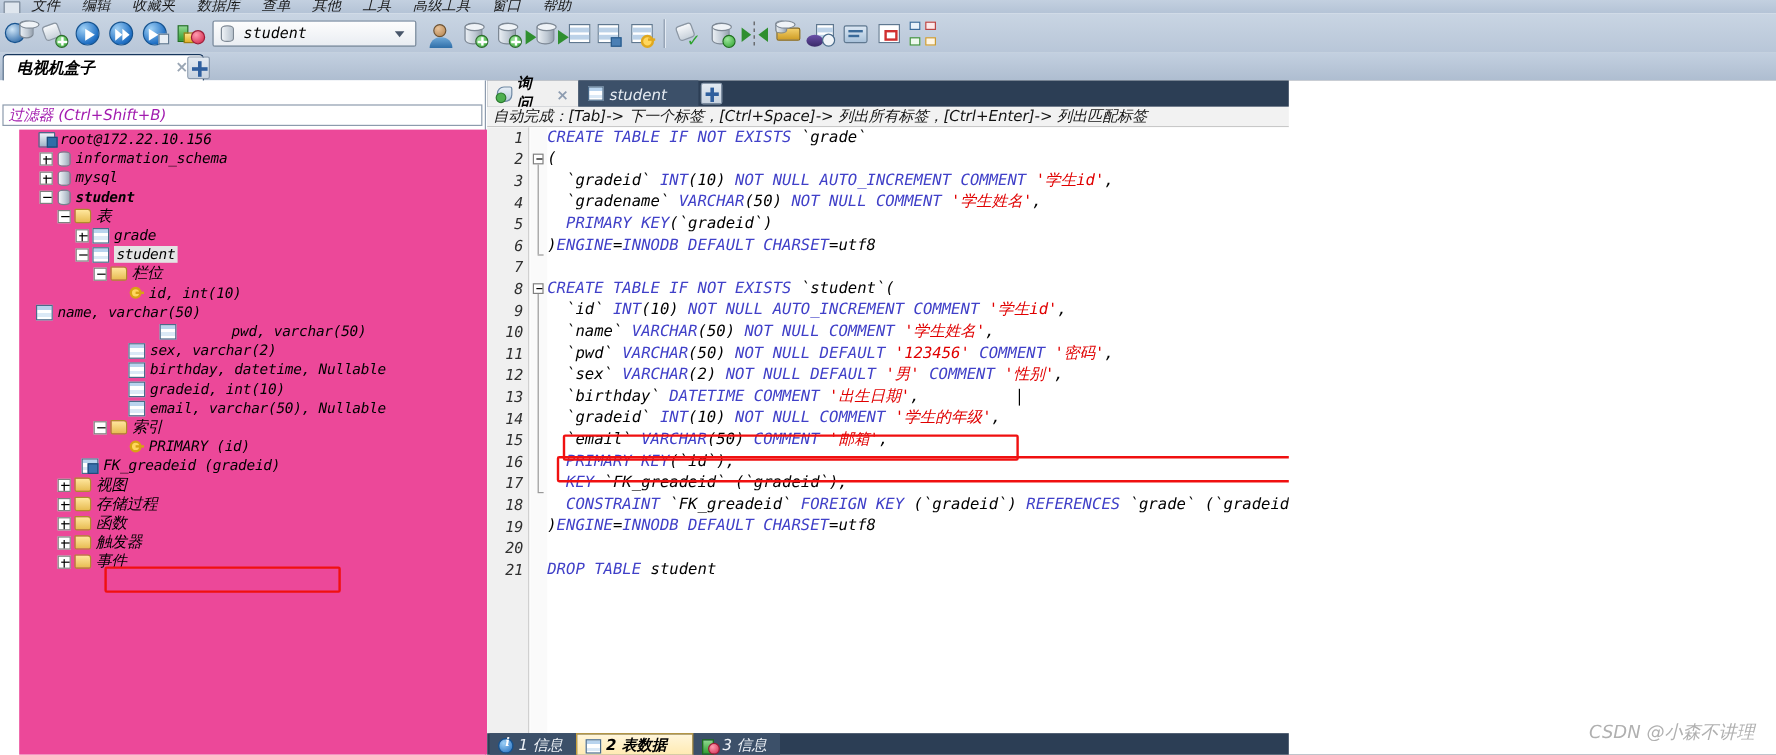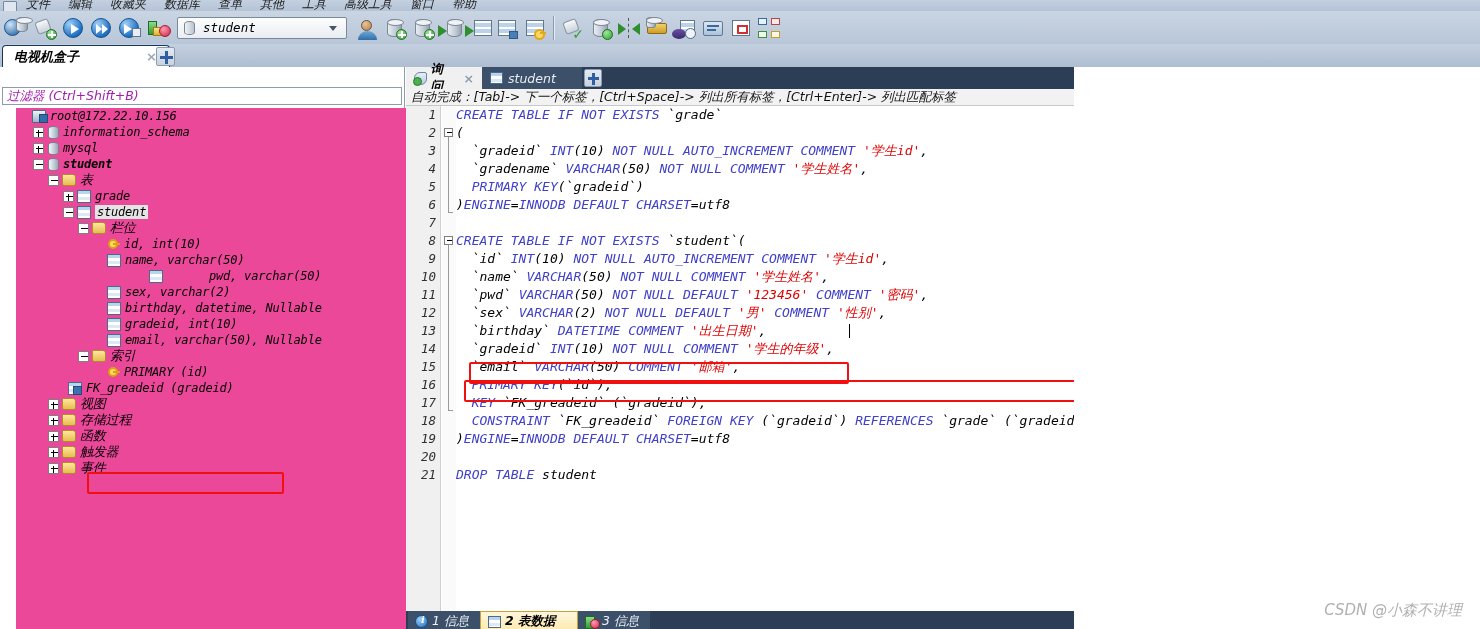--- a/index.html
+++ b/index.html
@@ -647,26 +647,26 @@
         <div class="trow" style="padding-left: 62px;">
           <div class="expander"></div>
           <div class="ic ic-folder"></div>
           <span class="tlabel cjk">栏位</span>
         </div>
         <div class="trow" style="padding-left: 77px;">
           <div class="spacer"></div>
           <div class="ic ic-key"></div>
           <span class="tlabel">id, int(10)</span>
         </div>
-        <div class="trow" style="padding-left: 77px;">
+        <div class="trow" style="">
           <div class="spacer"></div>
           <div class="ic ic-table"></div>
           <span class="tlabel">name, varchar(50)</span>
         </div>
-        <div class="trow" style="padding-left: 77px; gap: 42px;">
+        <div class="trow" style="padding-left: 61px; gap: 42px;">
           <div class="spacer"></div>
           <div class="ic ic-table"></div>
           <span class="tlabel">pwd, varchar(50)</span>
         </div>
         <div class="trow" style="padding-left: 77px;">
           <div class="spacer"></div>
           <div class="ic ic-table"></div>
           <span class="tlabel">sex, varchar(2)</span>
         </div>
         <div class="trow" style="padding-left: 77px;">

